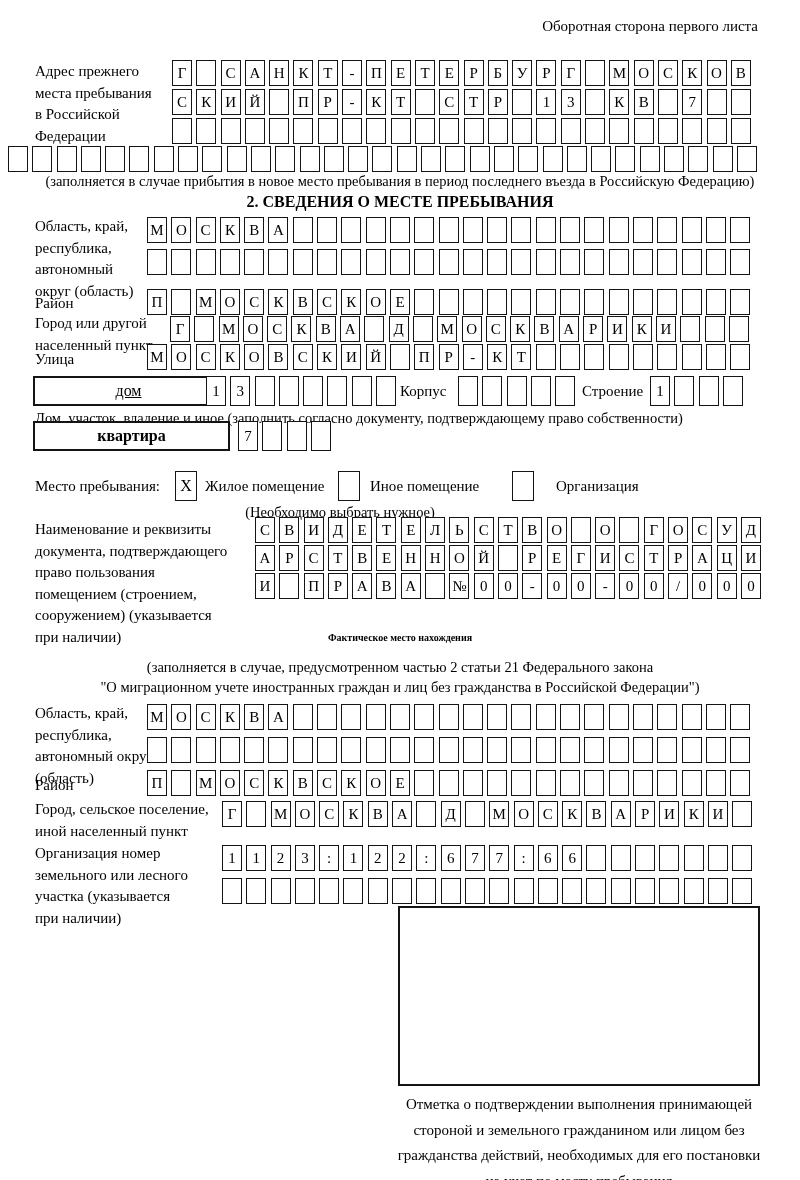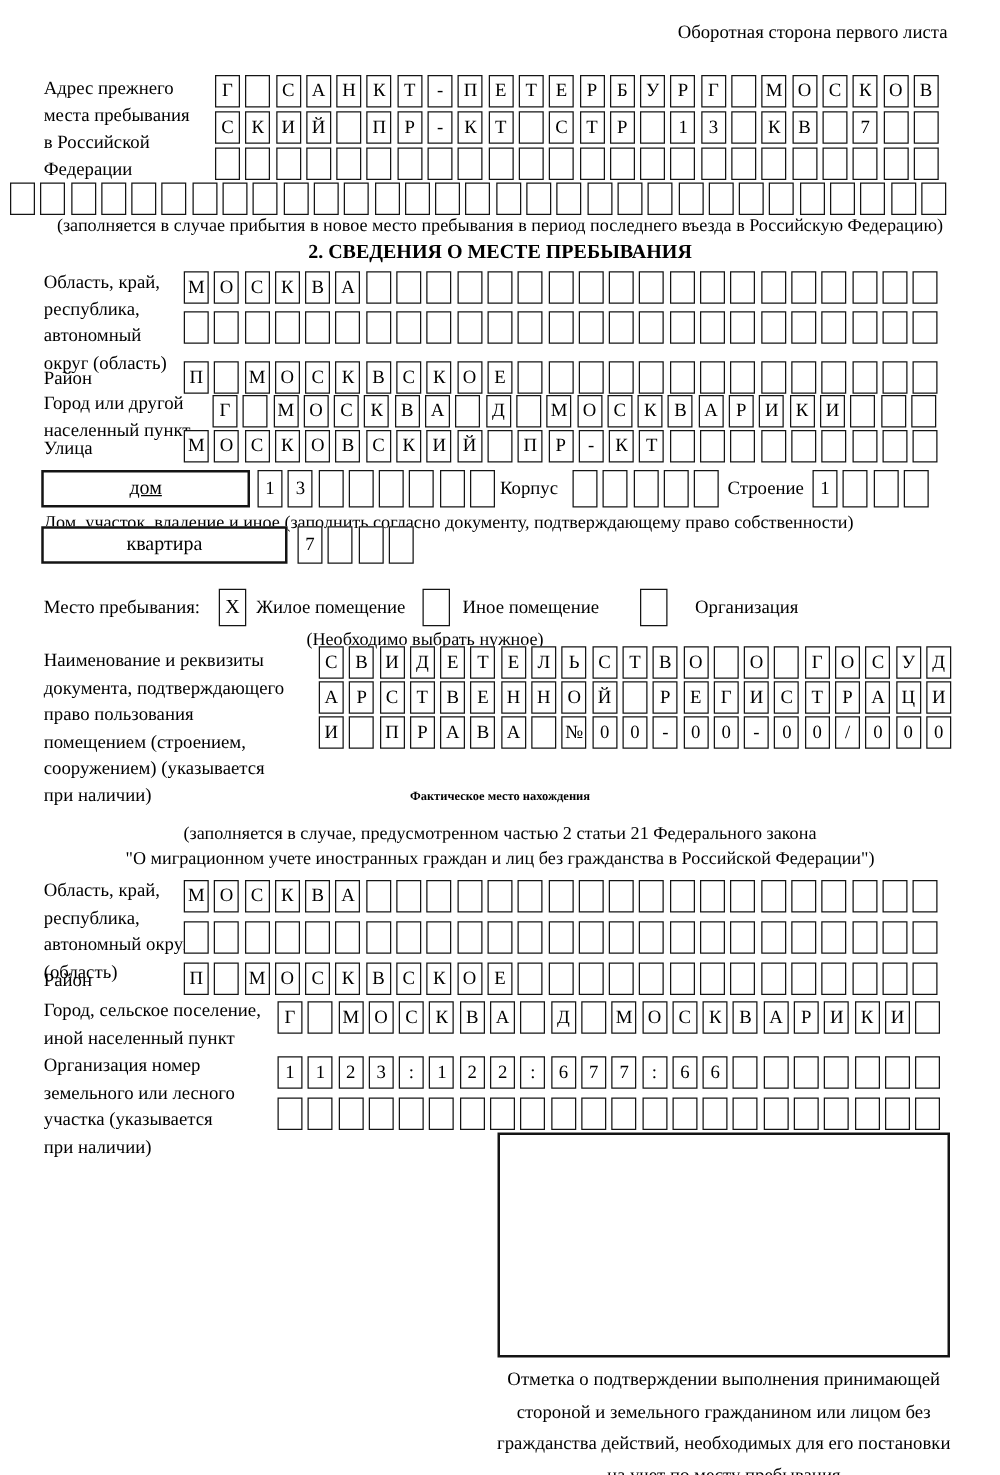--- a/index.html
+++ b/index.html
@@ -292,21 +292,21 @@
       <span class="cbox"></span>
       <span class="cbox"></span>
       <span class="cbox"></span>
       <span class="cbox"></span>
       <span class="cbox"></span>
       <span class="cbox"></span>
       <span class="cbox"></span>
       <span class="cbox"></span>
     </div>
 
-  <div class="wbox" style="left:33px;top:376px;width:167px;height:30px;text-decoration:underline;">
+  <div class="wbox" style="left:33px;top:376px;width:191px;height:30px;text-decoration:underline;">
     <span>дом</span>
   </div>
   <div class="grid tall" style="left:206px;top:376px;">
       <span class="cbox">1</span>
       <span class="cbox">3</span>
       <span class="cbox"></span>
       <span class="cbox"></span>
       <span class="cbox"></span>
       <span class="cbox"></span>
       <span class="cbox"></span>
@@ -322,21 +322,21 @@
     </div>
   <div class="abs lbl" style="left:582px;top:381px;">Строение</div>
   <div class="grid tall" style="left:650px;top:376px;">
       <span class="cbox">1</span>
       <span class="cbox"></span>
       <span class="cbox"></span>
       <span class="cbox"></span>
     </div>
   <div class="abs note" style="left:35px;top:410px;">Дом, участок, владение и иное (заполнить согласно документу, подтверждающему право собственности)</div>
 
-  <div class="wbox" style="left:33px;top:421px;width:197px;height:30px;">
+  <div class="wbox" style="left:33px;top:421px;width:197px;height:30px;font-weight:bold;">
     <span>квартира</span>
   </div>
   <div class="grid tall" style="left:238px;top:421px;">
       <span class="cbox">7</span>
       <span class="cbox"></span>
       <span class="cbox"></span>
       <span class="cbox"></span>
     </div>
 
   <div class="abs lbl" style="left:35px;top:476px;">Место пребывания:</div>

